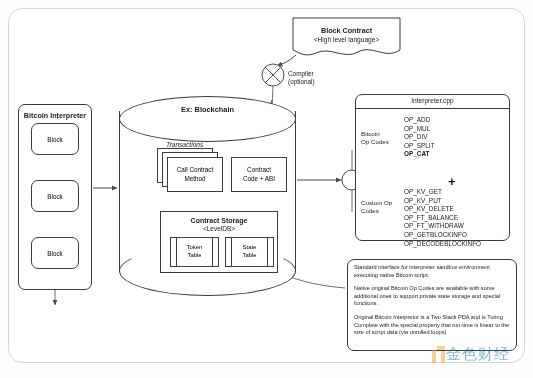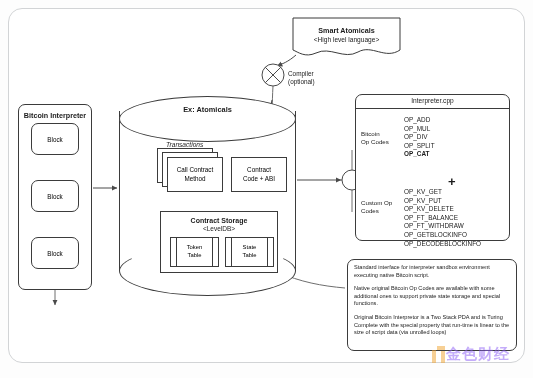--- a/index.html
+++ b/index.html
@@ -83,21 +83,21 @@
 
   #custom-opcodes-label{left:361px;top:199px;width:36px;font-size:6.2px;line-height:8.2px;}
   #custom-opcodes-list{left:404px;top:188px;font-size:6.4px;line-height:8.6px;}
 
   #notes-box{left:347px;top:259px;width:170px;height:92px;}
   #notes-text{left:354px;top:264px;width:158px;font-size:5.6px;line-height:7.6px;color:#1b1b1b;}
   #notes-text p{margin:0 0 6px 0;}
 
   
   #watermark{position:absolute;left:432px;top:344px;width:96px;height:26px;opacity:.5;}
-  #watermark-text{position:absolute;left:14px;top:1px;font-size:15px;color:#8b5cf6;letter-spacing:1px;font-weight:bold;}
+  #watermark-text{position:absolute;left:14px;top:1px;font-size:15px;color:#0369a1;letter-spacing:1px;font-weight:normal;}
   .wm-bar{position:absolute;background:#f0a22e;}
 </style>
 </head>
 <body>
 
 <div id="stage">
 
   <div id="outer-frame"></div>
 
   <svg class="lay">
@@ -158,21 +158,21 @@
     <span class="block-label">Block</span>
   </div>
   <div class="box rbox block-box ctr" style="top:237px;">
     <span class="block-label">Block</span>
   </div>
 
   <div id="indexer-cyl-body"></div>
   <div id="indexer-cyl-bottom"></div>
   <div id="indexer-cyl-top"></div>
   <div class="lbl" id="indexer-title">
-    <div>Ex: Atomicals</div>
+    <div>Ex: Blockchain</div>
   </div>
 
   <div class="lbl" id="transactions-label">Transactions</div>
 
   <div class="stackcard" style="left:157px;top:148px;width:56px;height:35px;"></div>
   <div class="stackcard" style="left:162px;top:152px;width:56px;height:35px;"></div>
   <div class="box colc" id="call-contract-method">
     <span class="node-text" style="white-space:pre-line;">Call Contract
 Method</span>
   </div>
@@ -192,21 +192,21 @@
     <span class="node-text" style="white-space:pre-line;font-size:5.9px;line-height:7.6px;">Token
 Table</span>
   </div>
   <div class="table3d ctr" id="state-table">
     <span class="spine"></span>
     <span class="spine2"></span>
     <span class="node-text" style="white-space:pre-line;font-size:5.9px;line-height:7.6px;">State
 Table</span>
   </div>
 
-  <div class="lbl" id="smart-contract-title">Smart Atomicals</div>
+  <div class="lbl" id="smart-contract-title">Block Contract</div>
   <div class="lbl" id="smart-contract-sub">&lt;High level language&gt;</div>
 
   <div class="lbl" id="compiler-label" style="white-space:pre-line;">Compiler
 (optional)</div>
 
   <div class="box rbox" id="interpreter-box"></div>
   <div class="lbl" id="interpreter-title">Interpreter.cpp</div>
   <div id="interpreter-hr"></div>
 
   <div class="lbl" id="bitcoin-opcodes-label" style="white-space:pre-line;">Bitcoin

